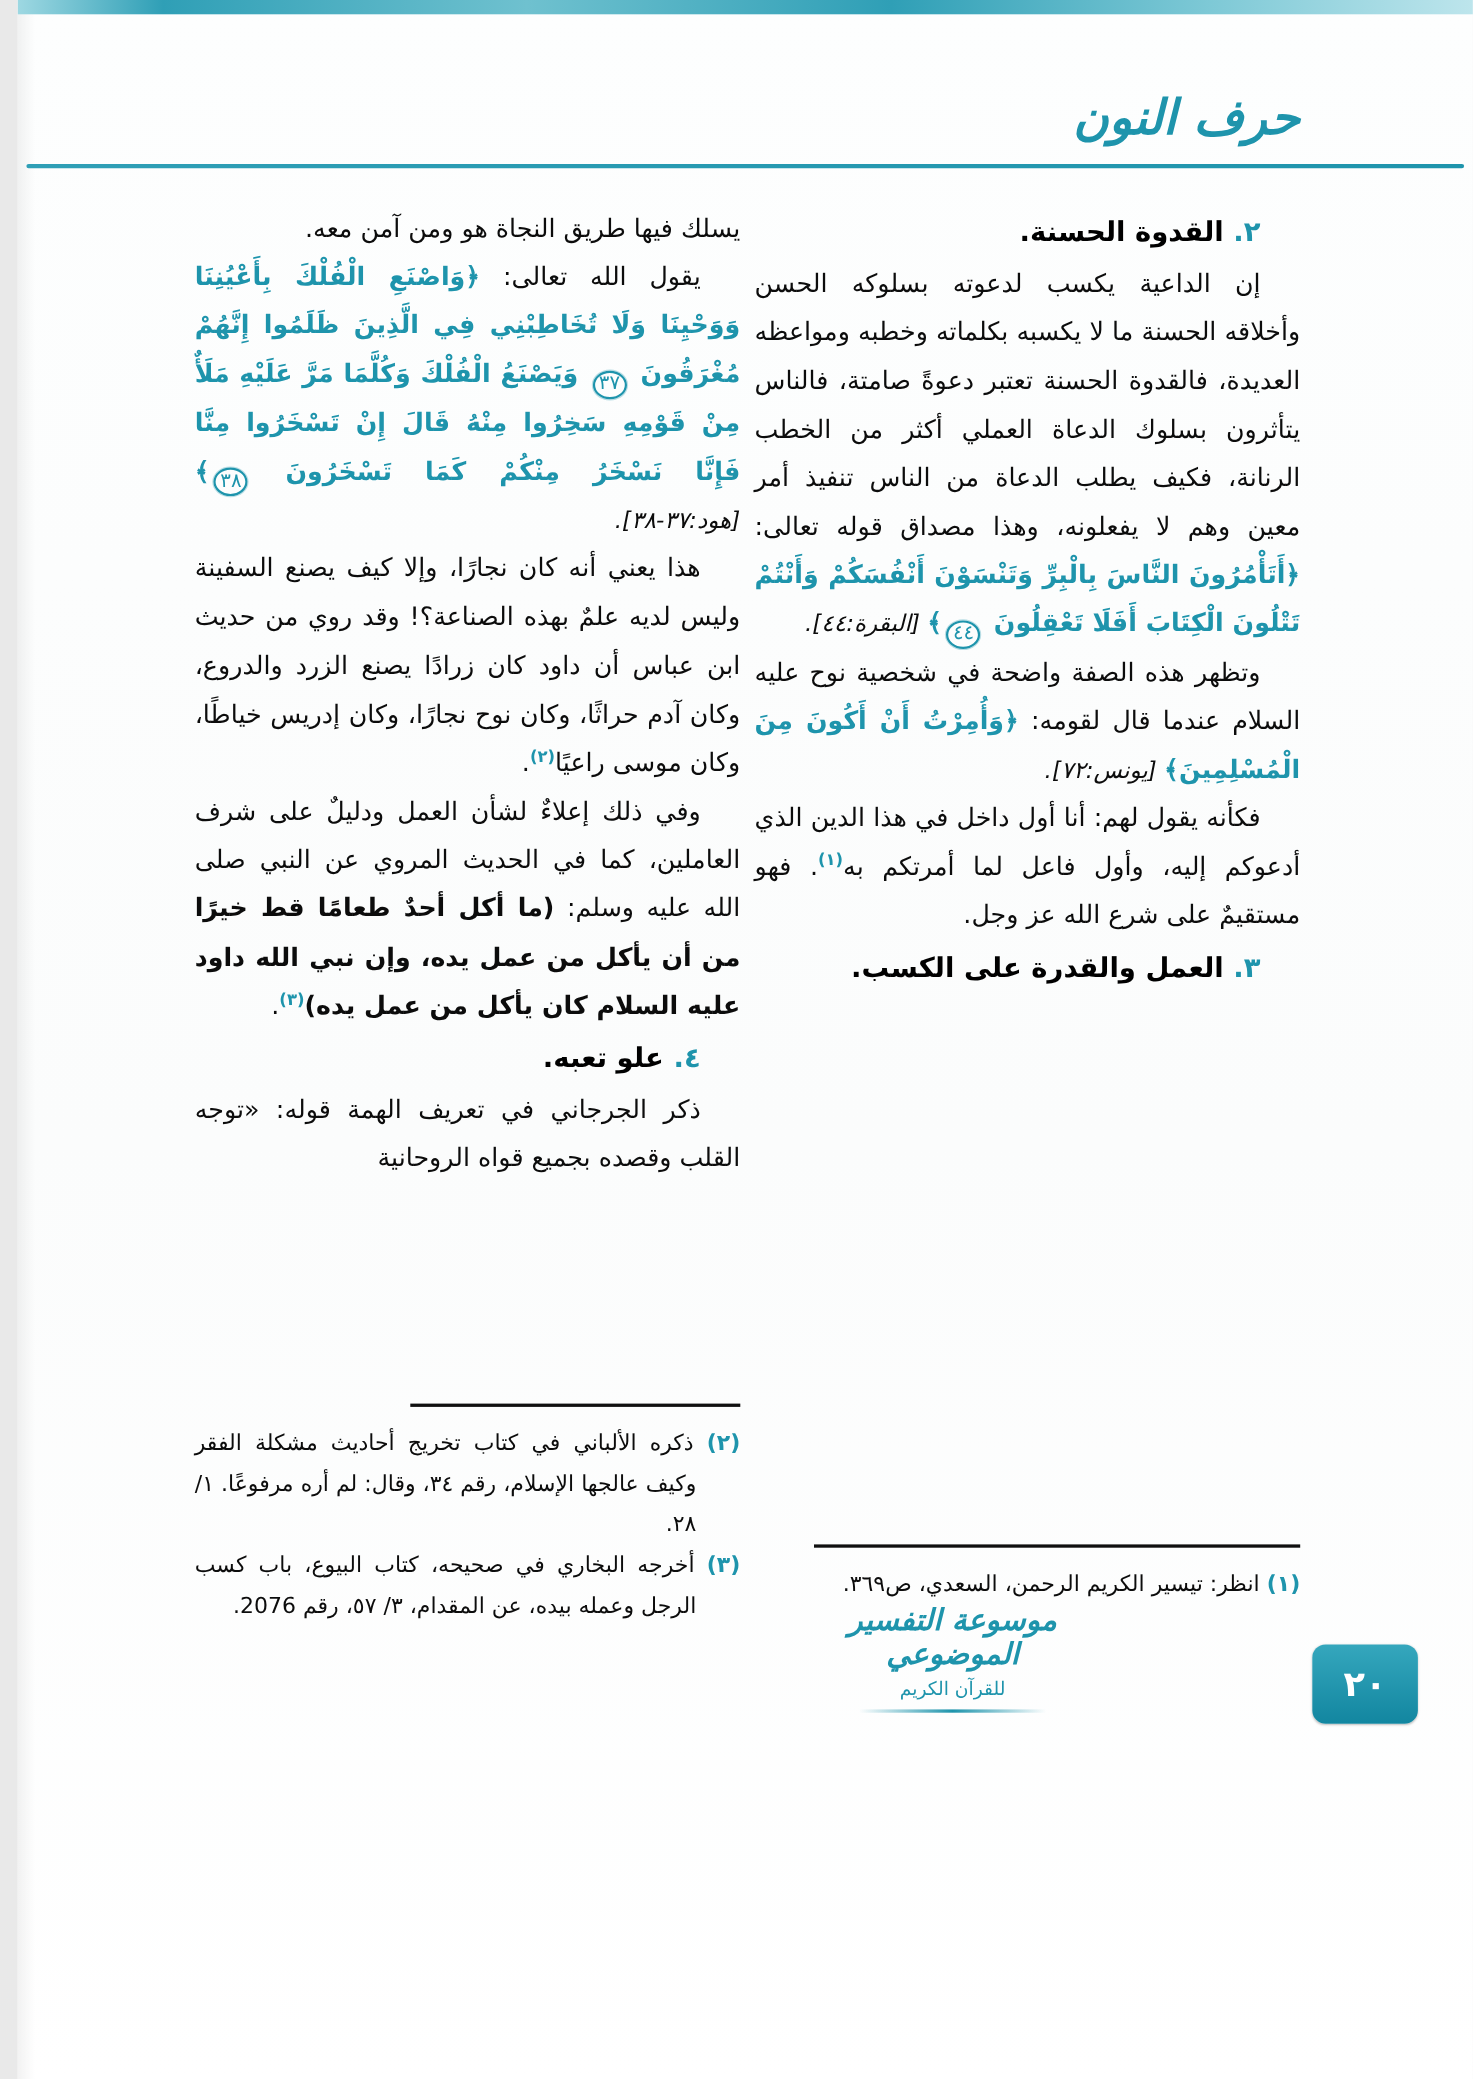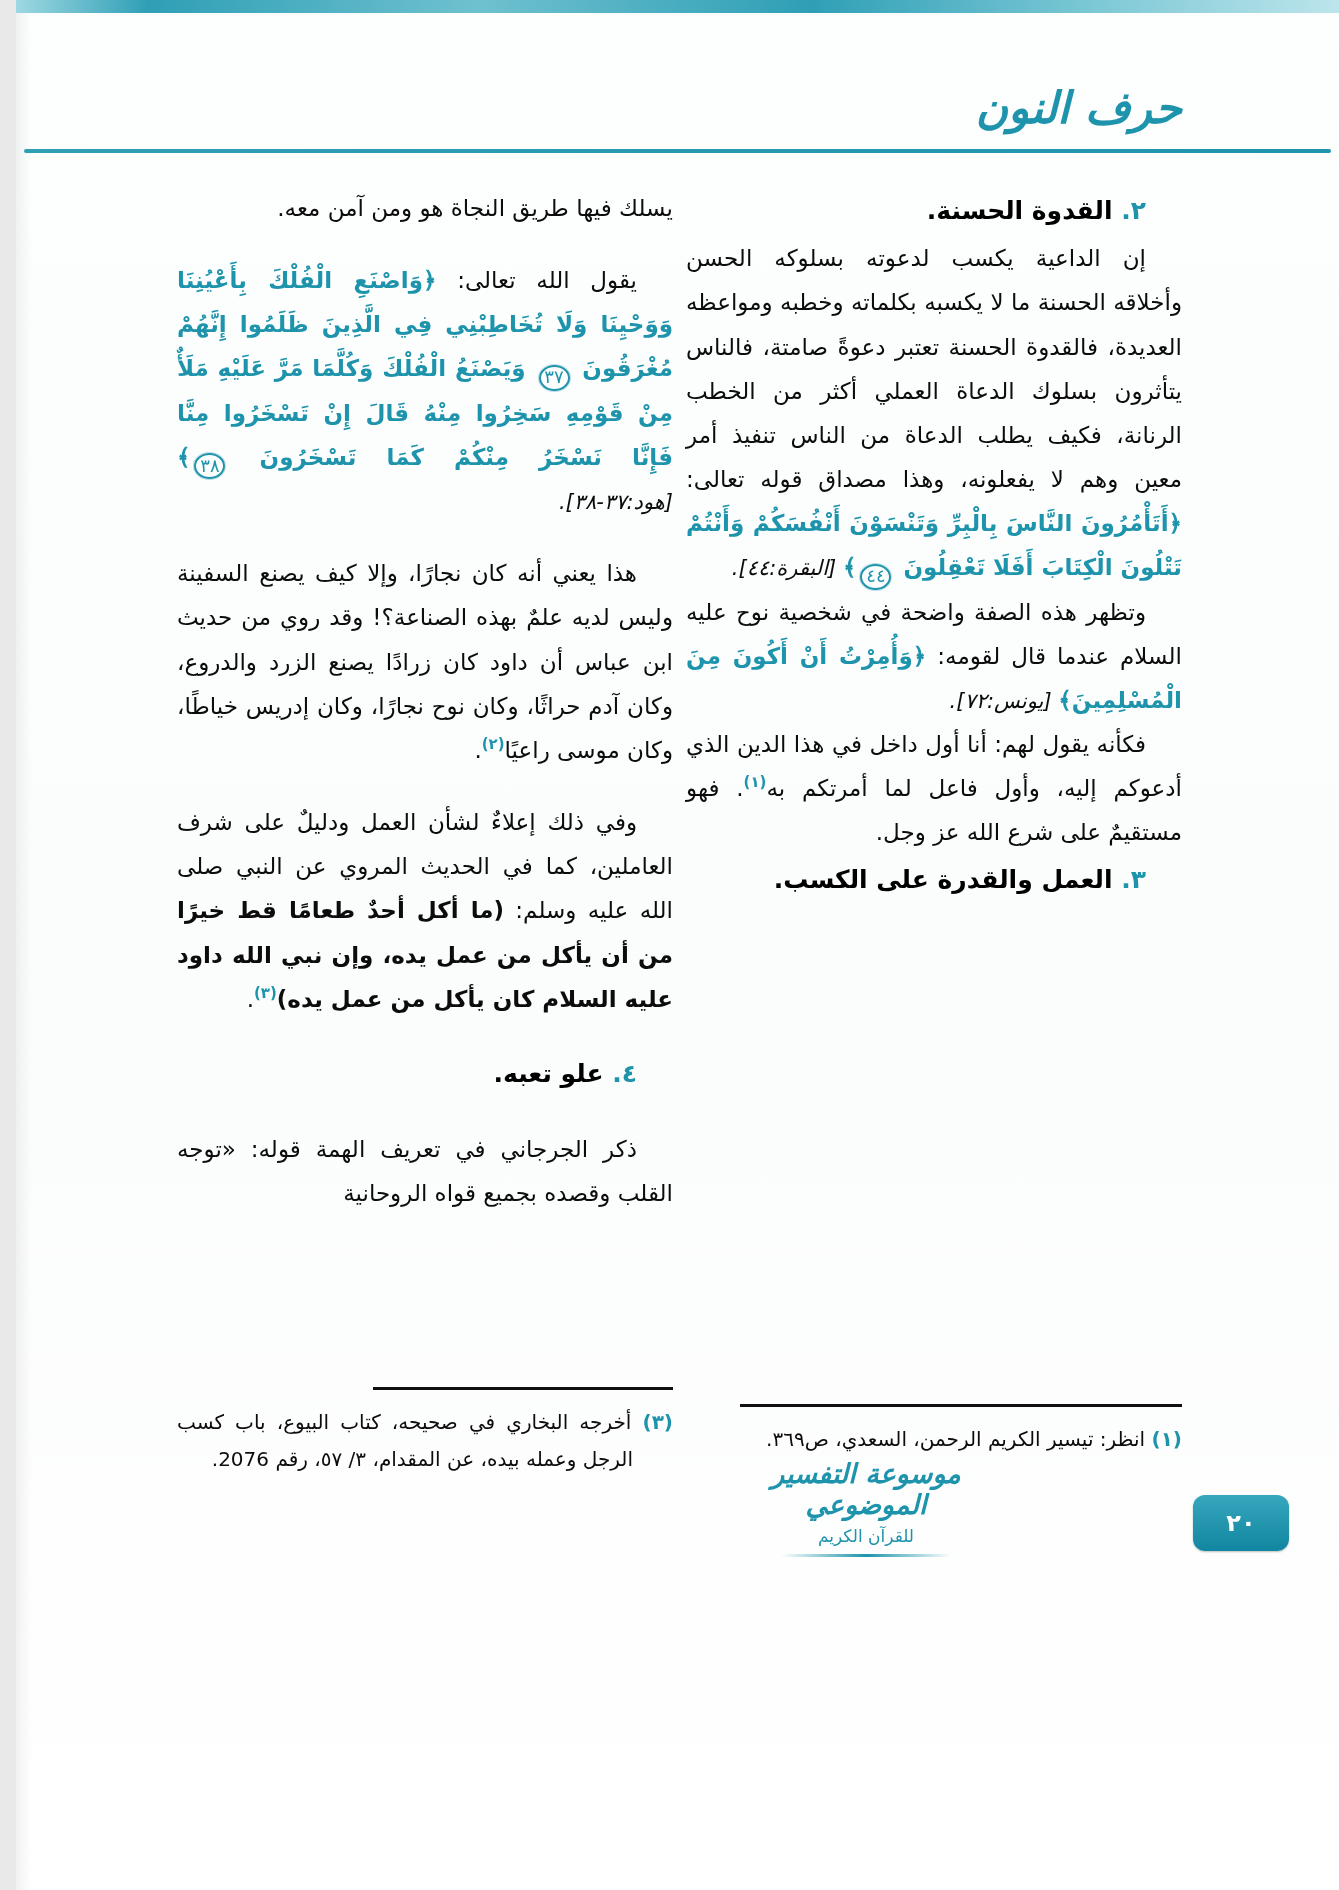--- a/index.html
+++ b/index.html
@@ -33,21 +33,21 @@
     position:absolute; top:149px; left:8px; right:8px; height:4px;
     background:linear-gradient(90deg,#2f9fb6, #1e94ac);
     border-radius:2px;
   }
 
   .col {
     position:absolute; top:186px; text-align:justify;
     display:flex; flex-direction:column;
   }
   .col-right { right:157px; width:496px; height:1272px; }
-  .col-left  { left:161px;  width:496px; height:1292px;gap:28px; }
+  .col-left  { left:161px;  width:496px; height:1292px; }
 
   p.body {
     font-size:23px; line-height:1.92; color:#0c0c0c;
   }
   p.indent { text-indent:36px; }
   p.heading {
     font-weight:bold; font-size:25px; line-height:1.85;
     color:#000; text-indent:36px; margin:2px 0;
   }
   .hnum { color:#1e94ac; }
@@ -81,24 +81,24 @@
     text-align:center; color:#1e94ac;
   }
   .logo-line1 { font-size:27px; font-weight:bold; font-style:italic; }
   .logo-line2 { font-size:17px; font-weight:normal; margin-top:6px; letter-spacing:1px; }
   .logo-flourish {
     width:170px; height:3px; margin:8px auto 0;
     background:linear-gradient(90deg, rgba(30,148,172,0), #1e94ac, rgba(30,148,172,0));
   }
 
   .page-num {
-    position:absolute; top:1495px; right:50px; width:96px; height:56px;
+    position:absolute; top:1495px; right:50px; width:96px; height:72px;
     background:linear-gradient(180deg,#35a7bd,#1286a0);
     border-radius:12px; display:flex; align-items:center; justify-content:center;
-    color:#ffffff; font-size:24px; font-weight:bold;
+    color:#ffffff; font-size:32px; font-weight:bold;
     box-shadow:0 1px 2px rgba(0,0,0,.25);
   }
 </style>
 </head>
 <body>
 
 <div class="page">
 
   <div class="top-strip"></div>
 
@@ -133,20 +133,21 @@
     <p class="body indent"><span>هذا يعني أنه كان نجارًا، وإلا كيف يصنع السفينة وليس لديه علمٌ بهذه الصناعة؟! وقد روي من حديث ابن عباس أن داود كان زرادًا يصنع الزرد والدروع، وكان آدم حراثًا، وكان نوح نجارًا، وكان إدريس خياطًا، وكان موسى راعيًا</span><sup class="note">(٢)</sup><span>.</span></p>
 
     <p class="body indent"><span>وفي ذلك إعلاءٌ لشأن العمل ودليلٌ على شرف العاملين، كما في الحديث المروي عن النبي صلى الله عليه وسلم: </span><span class="hadith">(ما أكل أحدٌ طعامًا قط خيرًا من أن يأكل من عمل يده، وإن نبي الله داود عليه السلام كان يأكل من عمل يده)</span><sup class="note">(٣)</sup><span>.</span></p>
 
     <p class="heading"><span class="hnum">٤.</span><span> علو تعبه.</span></p>
 
     <p class="body indent"><span>ذكر الجرجاني في تعريف الهمة قوله: «توجه القلب وقصده بجميع قواه الروحانية</span></p>
 
     <div class="fn-area">
       <div class="fn-rule fn-rule-left"></div>
+      <p class="fn"><span class="fn-num">(٢)</span><span> ذكره الألباني في كتاب تخريج أحاديث مشكلة الفقر وكيف عالجها الإسلام، رقم ٣٤، وقال: لم أره مرفوعًا. ١/ ٢٨.</span></p>
       <p class="fn"><span class="fn-num">(٣)</span><span> أخرجه البخاري في صحيحه، كتاب البيوع، باب كسب الرجل وعمله بيده، عن المقدام، ٣/ ٥٧، رقم 2076.</span></p>
     </div>
   </section>
 
   <div class="logo">
     <div class="logo-line1">موسوعة التفسير الموضوعي</div>
     <div class="logo-line2">للقرآن الكريم</div>
     <div class="logo-flourish"></div>
   </div>
 

